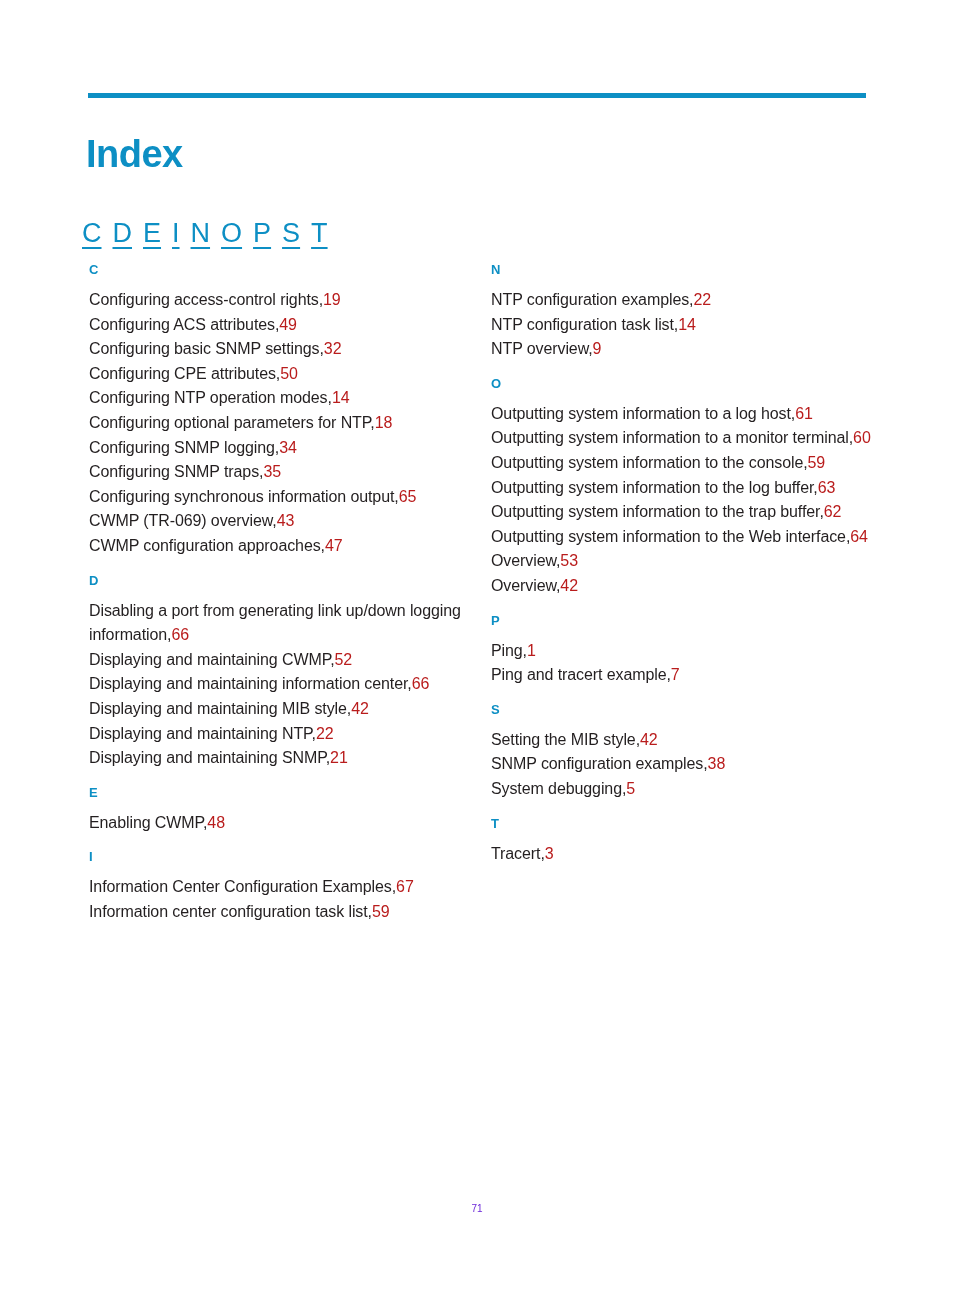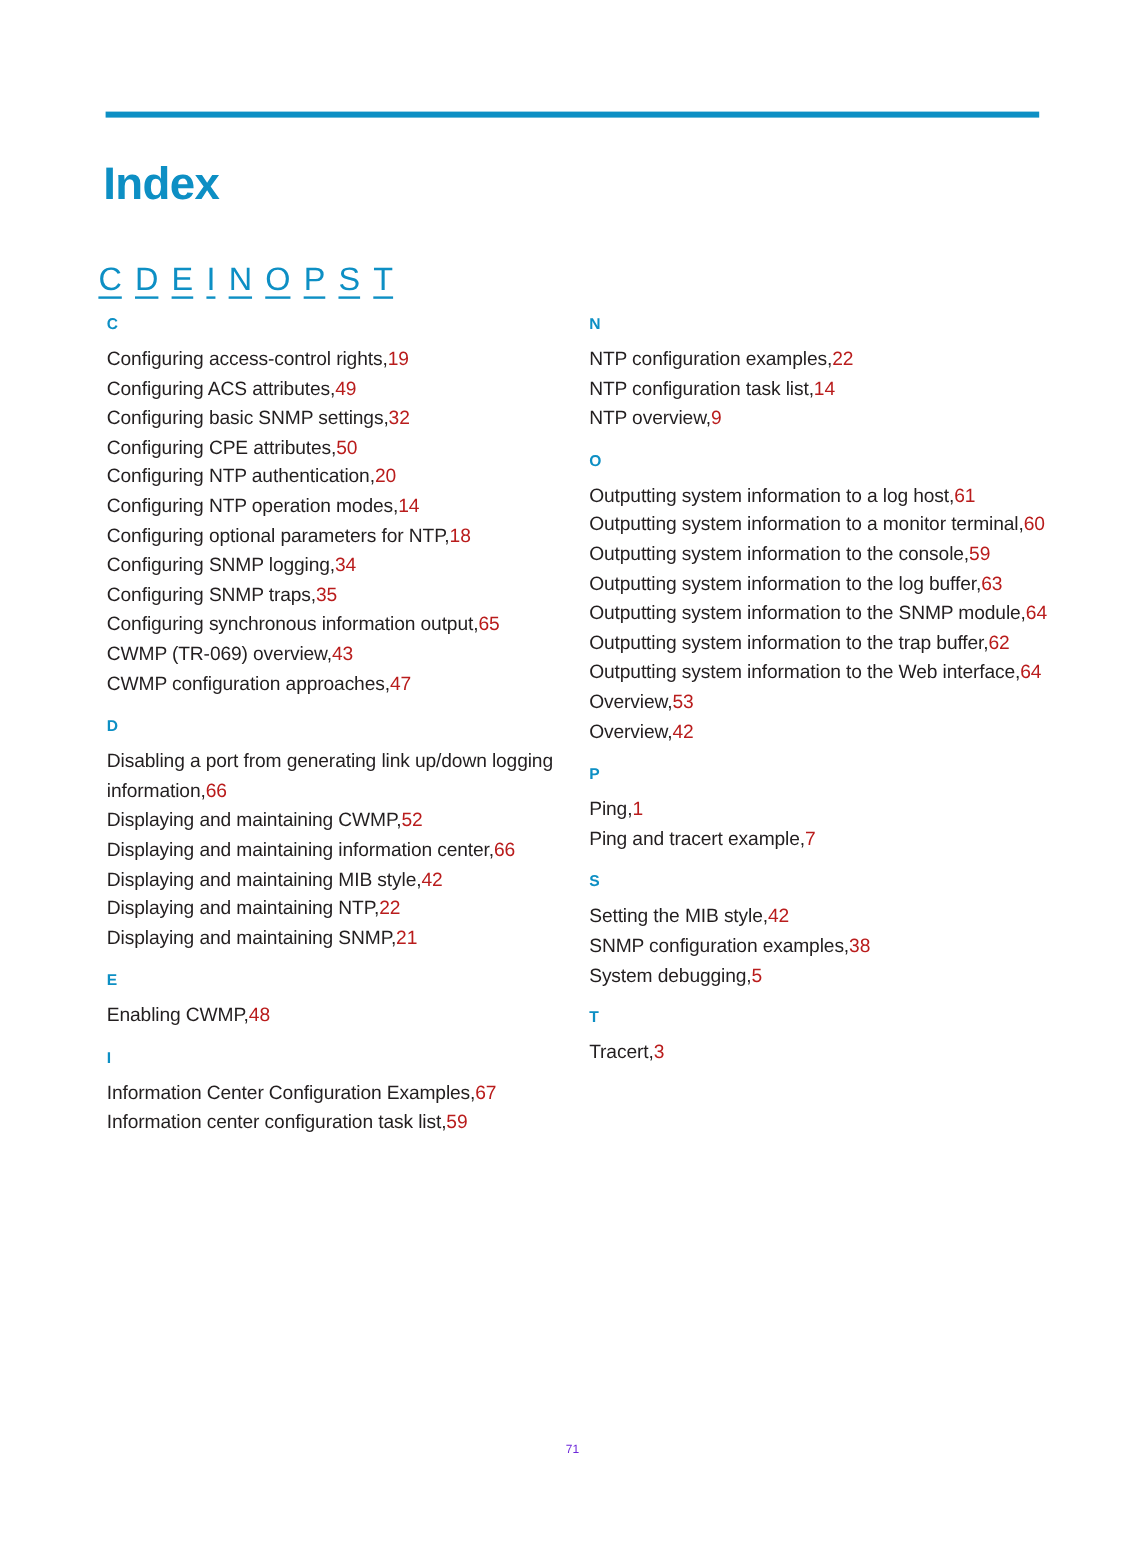--- a/index.html
+++ b/index.html
@@ -118,21 +118,20 @@
 
   <nav class="alpha-nav" id="alpha-nav"><span class="alpha-link">C</span><span class="alpha-link">D</span><span class="alpha-link">E</span><span class="alpha-link">I</span><span class="alpha-link">N</span><span class="alpha-link">O</span><span class="alpha-link">P</span><span class="alpha-link">S</span><span class="alpha-link">T</span></nav>
 
   <div class="col col-left" id="col-left">
       <div class="section">
         <div class="sec-letter">C</div>
         <div class="entry"><span>Configuring access-control rights,</span><span class="pg">19</span></div>
         <div class="entry"><span>Configuring ACS attributes,</span><span class="pg">49</span></div>
         <div class="entry"><span>Configuring basic SNMP settings,</span><span class="pg">32</span></div>
         <div class="entry"><span>Configuring CPE attributes,</span><span class="pg">50</span></div>
-        <div class="entry"><span>Configuring NTP authentication,</span><span class="pg">20</span></div>
         <div class="entry"><span>Configuring NTP operation modes,</span><span class="pg">14</span></div>
         <div class="entry"><span>Configuring optional parameters for NTP,</span><span class="pg">18</span></div>
         <div class="entry"><span>Configuring SNMP logging,</span><span class="pg">34</span></div>
         <div class="entry"><span>Configuring SNMP traps,</span><span class="pg">35</span></div>
         <div class="entry"><span>Configuring synchronous information output,</span><span class="pg">65</span></div>
         <div class="entry"><span>CWMP (TR-069) overview,</span><span class="pg">43</span></div>
         <div class="entry"><span>CWMP configuration approaches,</span><span class="pg">47</span></div>
       </div>
       <div class="section">
         <div class="sec-letter">D</div>
@@ -159,21 +158,20 @@
         <div class="entry"><span>NTP configuration examples,</span><span class="pg">22</span></div>
         <div class="entry"><span>NTP configuration task list,</span><span class="pg">14</span></div>
         <div class="entry"><span>NTP overview,</span><span class="pg">9</span></div>
       </div>
       <div class="section">
         <div class="sec-letter">O</div>
         <div class="entry"><span>Outputting system information to a log host,</span><span class="pg">61</span></div>
         <div class="entry"><span>Outputting system information to a monitor terminal,</span><span class="pg">60</span></div>
         <div class="entry"><span>Outputting system information to the console,</span><span class="pg">59</span></div>
         <div class="entry"><span>Outputting system information to the log buffer,</span><span class="pg">63</span></div>
-        <div class="entry"><span>Outputting system information to the SNMP module,</span><span class="pg">64</span></div>
         <div class="entry"><span>Outputting system information to the trap buffer,</span><span class="pg">62</span></div>
         <div class="entry"><span>Outputting system information to the Web interface,</span><span class="pg">64</span></div>
         <div class="entry"><span>Overview,</span><span class="pg">53</span></div>
         <div class="entry"><span>Overview,</span><span class="pg">42</span></div>
       </div>
       <div class="section">
         <div class="sec-letter">P</div>
         <div class="entry"><span>Ping,</span><span class="pg">1</span></div>
         <div class="entry"><span>Ping and tracert example,</span><span class="pg">7</span></div>
       </div>

